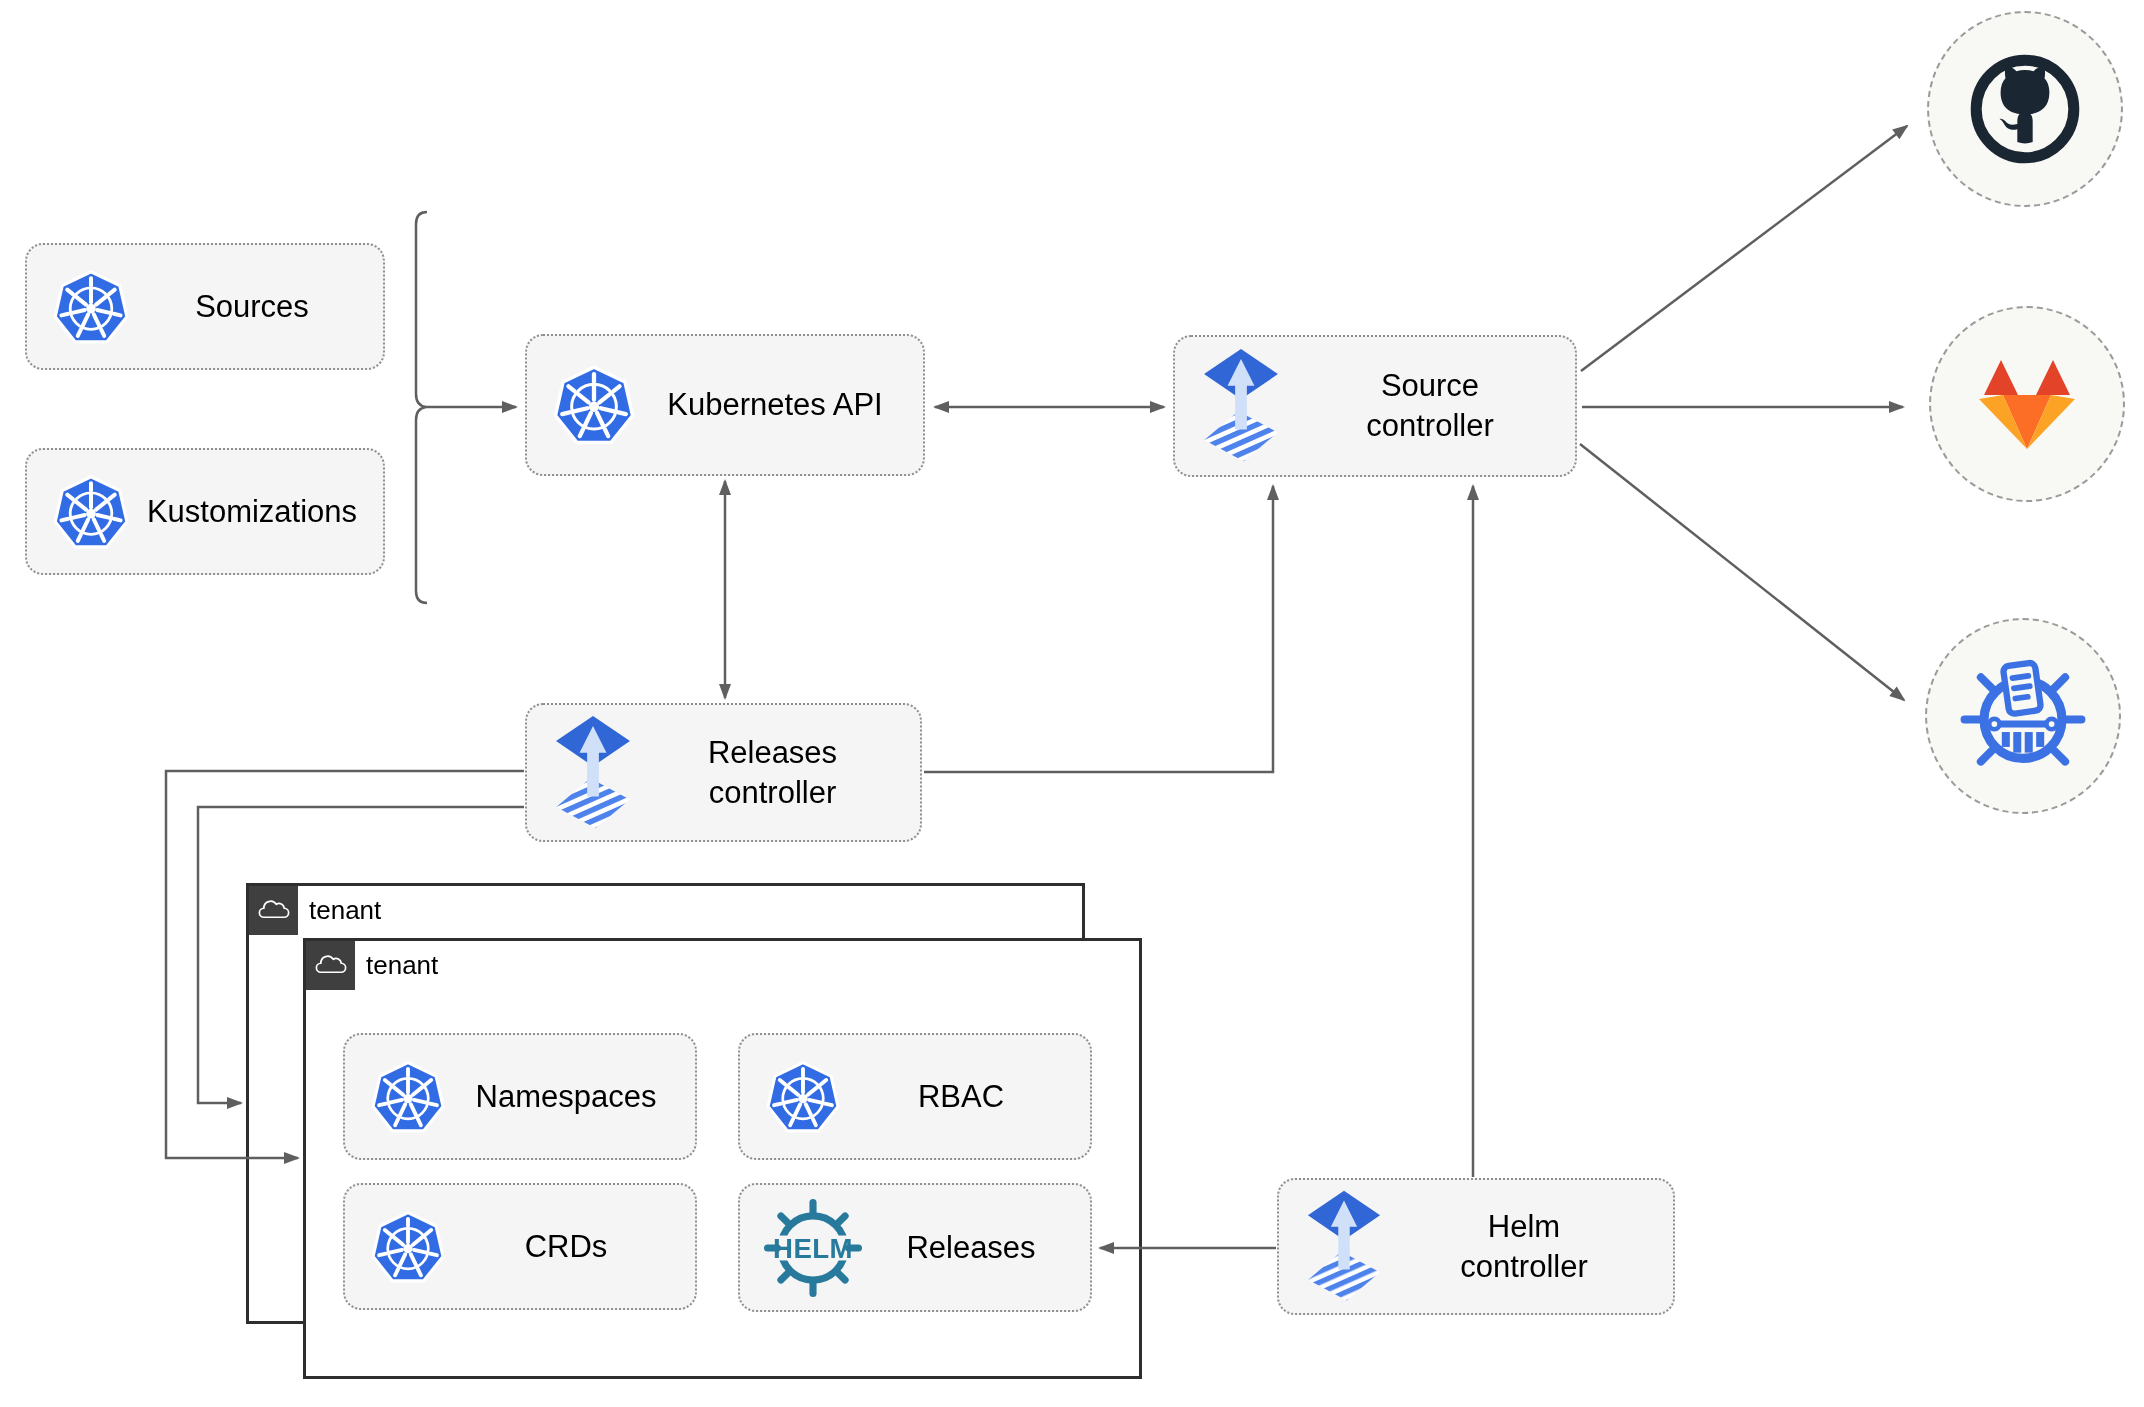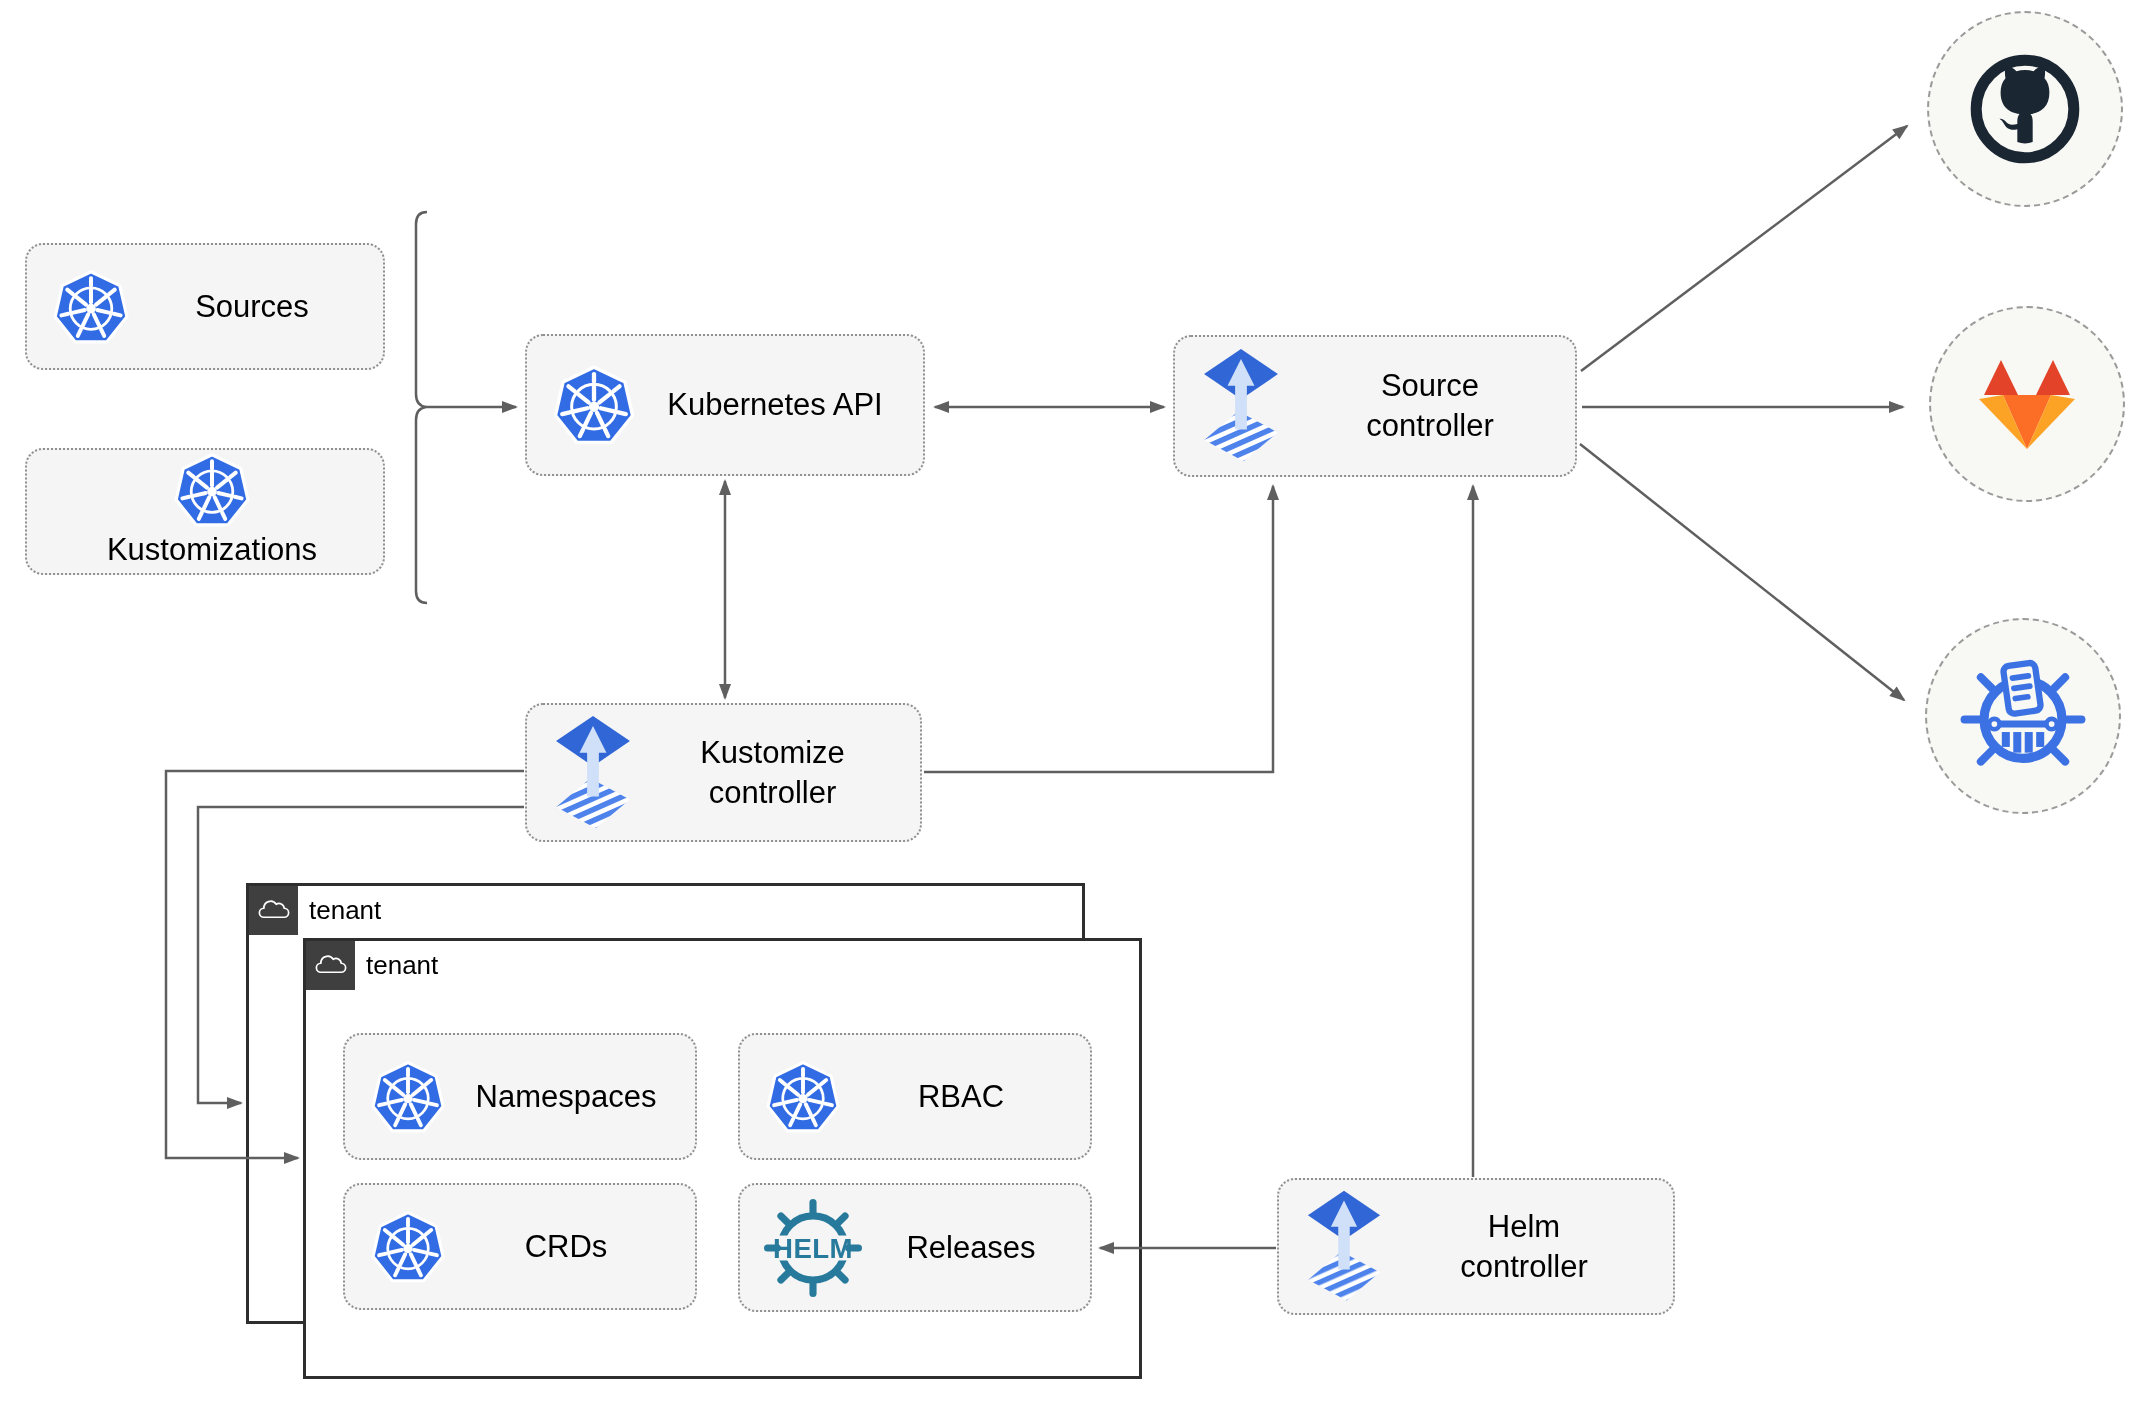--- a/index.html
+++ b/index.html
@@ -125,21 +125,21 @@
 
   <div class="node" style="left:25px;top:243px;width:360px;height:127px;">
     <span class="icon">
       <svg width="80" height="80">
           <use href="#sym-k8s"></use>
         </svg>
     </span>
     <div class="label">Sources</div>
   </div>
 
-  <div class="node" style="left:25px;top:448px;width:360px;height:127px;flex-direction:column;">
+  <div class="node" style="left:25px;top:448px;width:360px;height:127px;">
     <span class="icon">
       <svg width="80" height="80">
           <use href="#sym-k8s"></use>
         </svg>
     </span>
     <div class="label">Kustomizations</div>
   </div>
 
   <div class="node" style="left:525px;top:334px;width:400px;height:142px;">
     <span class="icon">
@@ -158,21 +158,21 @@
     </span>
     <div class="label">Source controller</div>
   </div>
 
   <div class="node wrap" style="left:525px;top:703px;width:397px;height:139px;">
     <span class="icon">
       <svg width="84" height="118" viewBox="0 0 100 140">
           <use href="#sym-flux"></use>
         </svg>
     </span>
-    <div class="label">Kustomize controller</div>
+    <div class="label">Releases controller</div>
   </div>
 
   <div class="node wrap" style="left:1277px;top:1178px;width:398px;height:137px;">
     <span class="icon">
       <svg width="82" height="115" viewBox="0 0 100 140">
           <use href="#sym-flux"></use>
         </svg>
     </span>
     <div class="label">Helm controller</div>
   </div>

